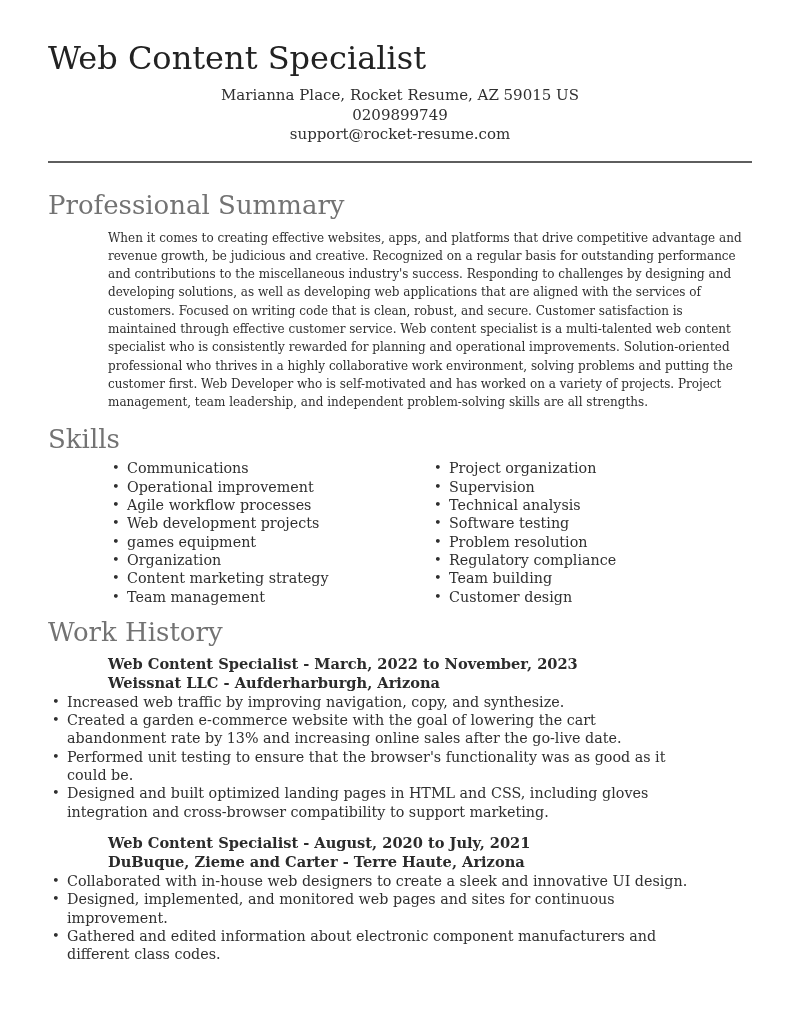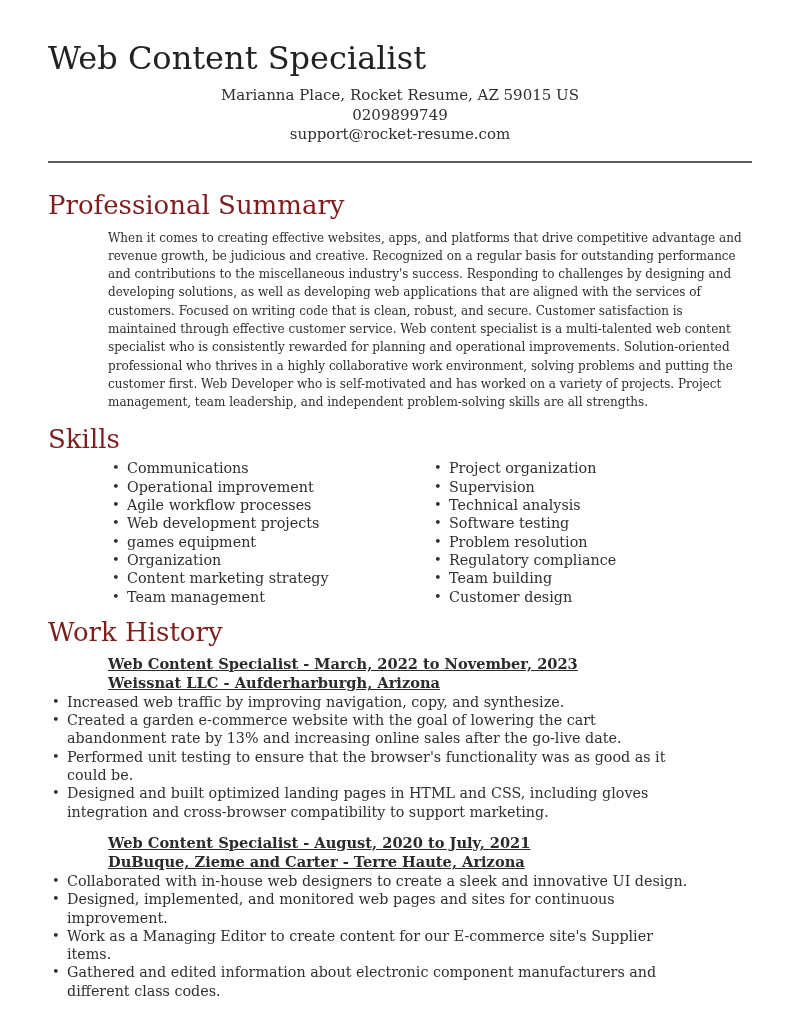--- a/index.html
+++ b/index.html
@@ -26,21 +26,21 @@
 
   .divider {
     margin: 16px 0 0 0;
     border: none;
     border-top: 2px solid #5e5e5e;
   }
 
   h2.section-heading {
     font-size: 26px; line-height: 32px;
     font-weight: 500;
-    color: #7f1d1d;
+    color: #737373;
     margin: 0;
   }
   .summary-section h2 { margin-top: 26px; }
   .skills-section h2 { margin-top: 12px; }
   .work-section h2 { margin-top: 10px; }
 
   .summary-text {
     margin: 8px 0 0 60px;
     width: 642px;
     font-size: 12px;
@@ -66,21 +66,20 @@
   }
 
   .job { margin-top: 12px; }
   .job:first-of-type { margin-top: 6px; }
   .job-heading {
     margin-left: 60px;
     font-size: 14.6px;
     line-height: 19.5px;
     font-weight: 600;
     color: #2b2b2b;
-    text-decoration: underline;
   }
   .job-bullets { margin: 6px 0 0 60px; width: 645px; }
 </style>
 </head>
 <body>
 
 <div class="page">
 
   <header>
     <h1 class="title">Web Content Specialist</h1>
@@ -141,20 +140,19 @@
         </ul>
     </div>
 
     <div class="job">
       <div class="job-heading">Web Content Specialist - August, 2020 to July, 2021</div>
       <div class="job-heading">DuBuque, Zieme and Carter - Terre Haute, Arizona</div>
       <ul class="bullet-list job-bullets">
 
       <li>Collaborated with in-house web designers to create a sleek and innovative UI design.</li>
           <li>Designed, implemented, and monitored web pages and sites for continuous improvement.</li>
-          <li>Work as a Managing Editor to create content for our E-commerce site's Supplier items.</li>
           <li>Gathered and edited information about electronic component manufacturers and different class codes.</li>
         </ul>
     </div>
 
   </section>
 
 </div>
 
 </body></html>

